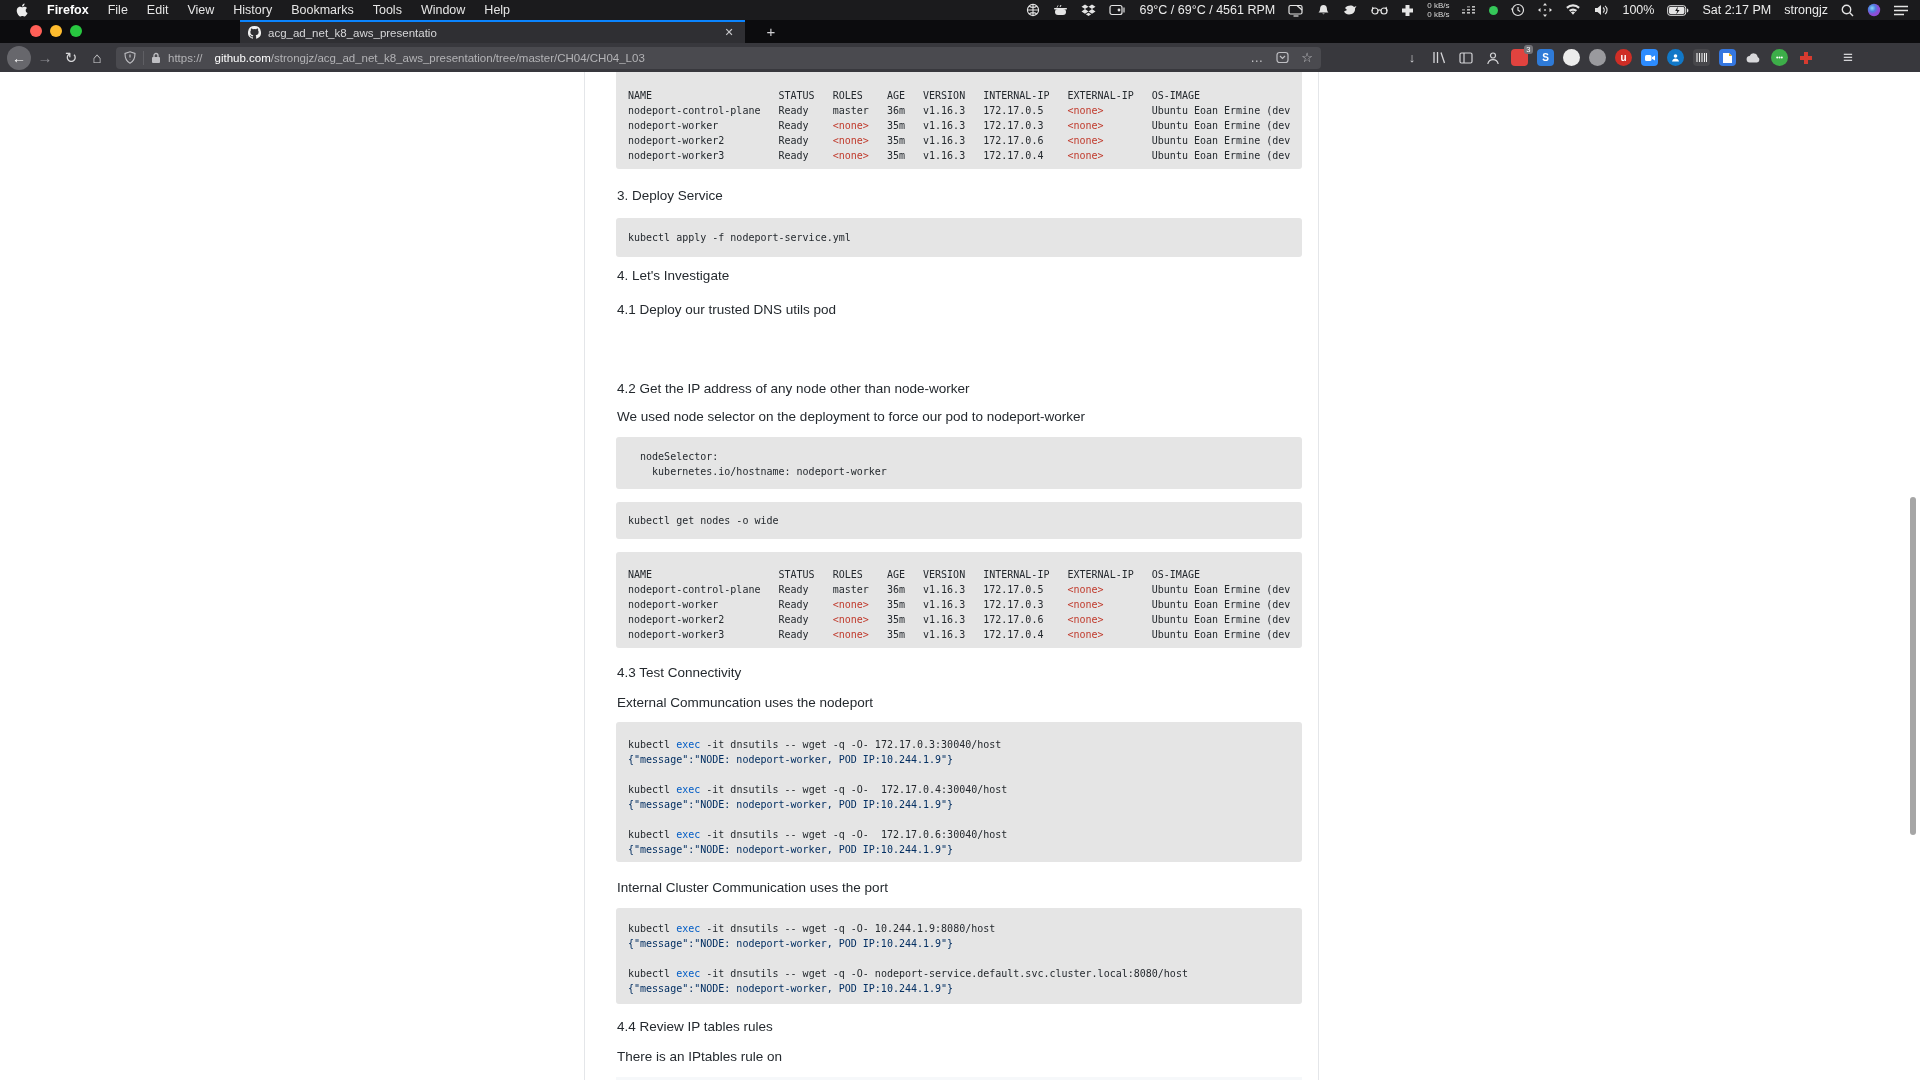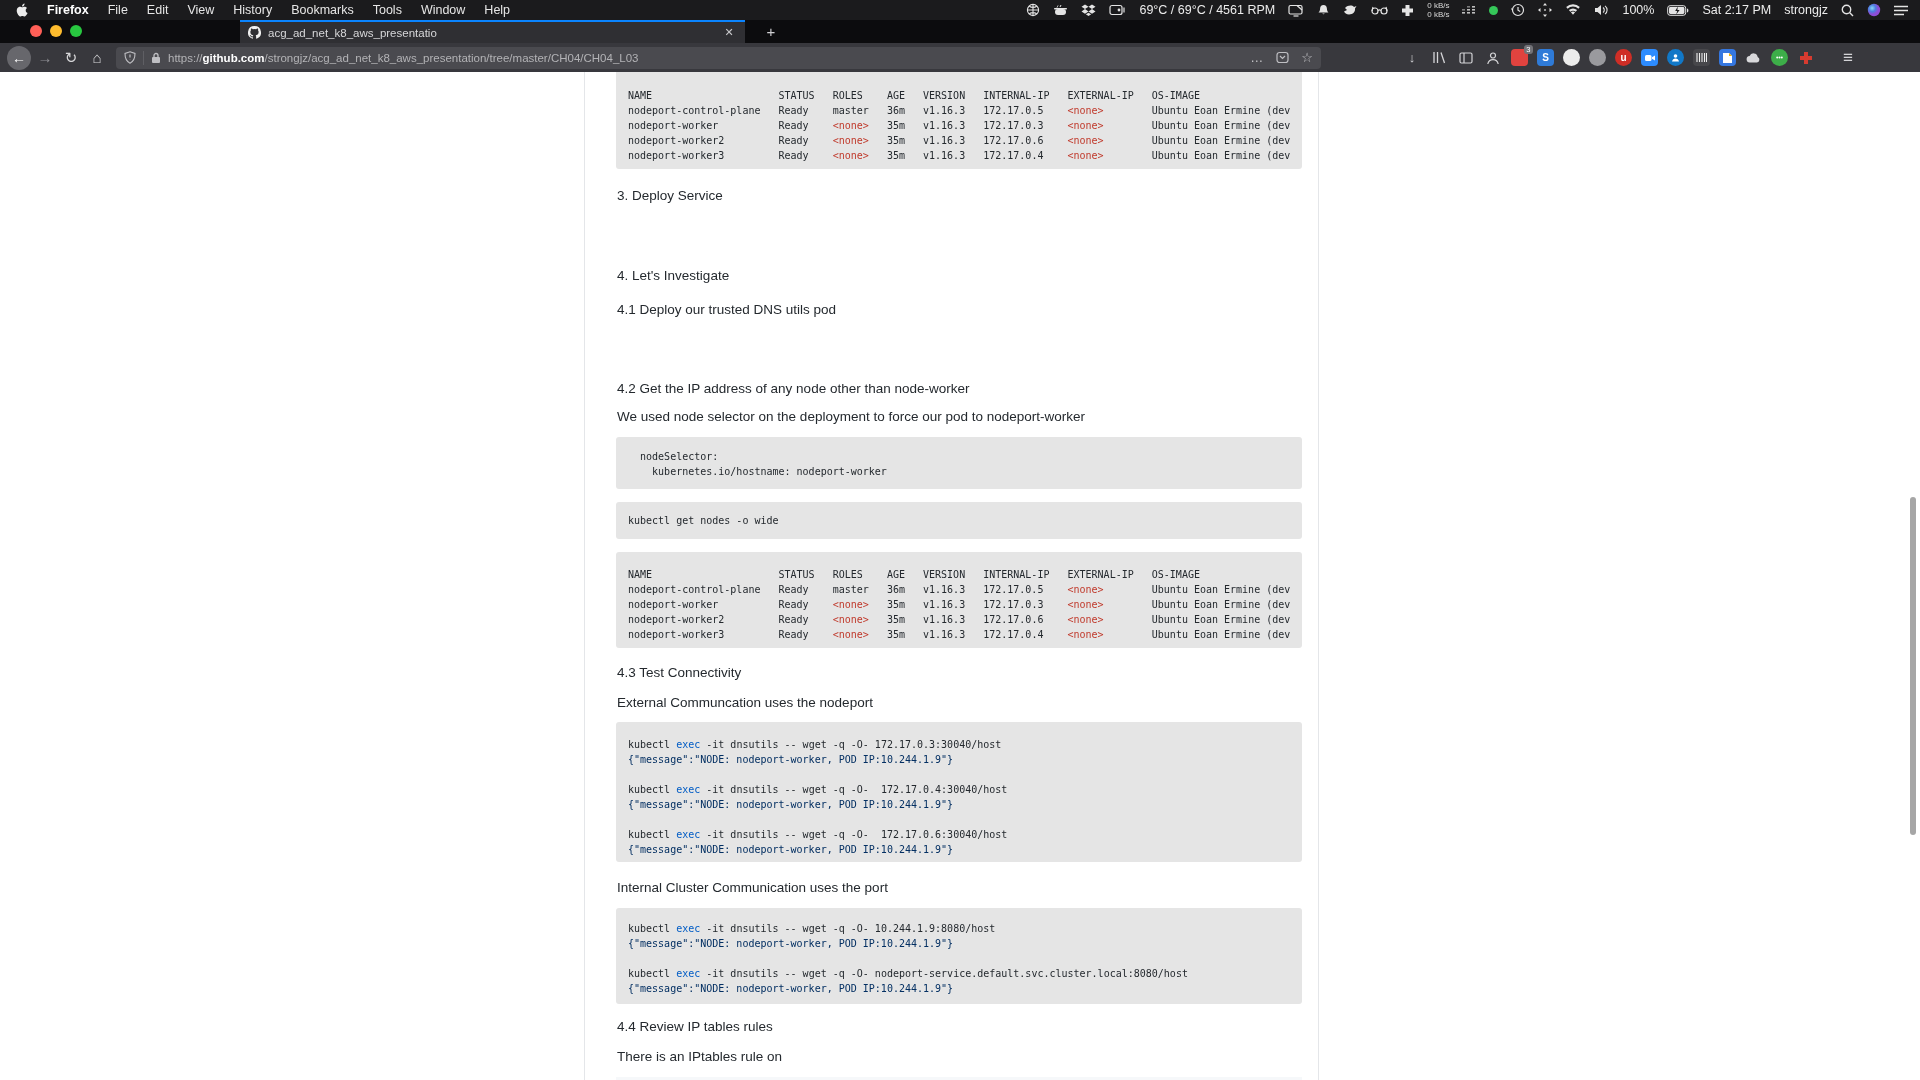--- a/index.html
+++ b/index.html
@@ -38,21 +38,21 @@
   
   .navbar { height:29px; background:#38383d; display:flex; align-items:center; padding:0 6px; }
   .nav-btn { width:26px; height:26px; display:flex; align-items:center; justify-content:center;
              color:#d6d6d8; font-size:15px; flex:0 0 auto; }
   .back-circle { width:24px; height:24px; border-radius:50%; background:#67676c; color:#fff;
                  display:flex; align-items:center; justify-content:center; font-size:14px; }
   .urlbar { height:22px; background:#4a4a4f; border-radius:4px; margin:0 8px 0 6px;
             width:1205px; display:flex; align-items:center; padding:0 8px; flex:0 0 auto; }
   .urlbar .sep { width:1px; height:14px; background:#5f5f64; margin:0 7px; }
   .url-text { font-size:11.5px; color:#b3b3b6; white-space:nowrap; overflow:hidden; }
-  .url-text b { color:#fff; font-weight:700; }
+  .url-text b { color:#fff; font-weight:400;padding-left:12px; }
   .url-spacer { flex:1; }
   .urlbar-right { display:flex; align-items:center; gap:12px; color:#c3c3c6; }
   .toolbar-icons { display:flex; align-items:center; gap:9px; margin-left:74px; }
   .tb-icon { width:18px; height:18px; display:flex; align-items:center; justify-content:center;
              color:#d4d4d7; font-size:13px; position:relative; }
   .ext { width:17px; height:17px; border-radius:4px; display:flex; align-items:center;
          justify-content:center; font-size:10px; font-weight:700; color:#fff; position:relative; }
   .ext.round { border-radius:50%; }
   .badge { position:absolute; top:-4px; right:-5px; background:#737378; color:#fff;
            font-size:7.5px; font-weight:400; border-radius:3px; padding:0 2.5px; line-height:9px; }
@@ -354,20 +354,21 @@
 
 <div class="page">
   <div class="vline" style="left:584px;"></div>
   <div class="vline" style="left:1318px;"></div>
 
   <div class="doc">
     <pre style="top:0; height:97px; padding:16px 12px 6px; border-radius:0 0 3px 3px;"><div class="cl"><span>NAME                     STATUS   ROLES    AGE   VERSION   INTERNAL-IP   EXTERNAL-IP   OS-IMAGE</span></div><div class="cl"><span>nodeport-control-plane   Ready    master   36m   v1.16.3   172.17.0.5    </span><span class="red">&lt;none&gt;</span><span>        Ubuntu Eoan Ermine (dev</span></div><div class="cl"><span>nodeport-worker          Ready    </span><span class="red">&lt;none&gt;</span><span>   35m   v1.16.3   172.17.0.3    </span><span class="red">&lt;none&gt;</span><span>        Ubuntu Eoan Ermine (dev</span></div><div class="cl"><span>nodeport-worker2         Ready    </span><span class="red">&lt;none&gt;</span><span>   35m   v1.16.3   172.17.0.6    </span><span class="red">&lt;none&gt;</span><span>        Ubuntu Eoan Ermine (dev</span></div><div class="cl"><span>nodeport-worker3         Ready    </span><span class="red">&lt;none&gt;</span><span>   35m   v1.16.3   172.17.0.4    </span><span class="red">&lt;none&gt;</span><span>        Ubuntu Eoan Ermine (dev</span></div></pre>
 
     <p style="top:114px;">3. Deploy Service</p>
 
+    <pre style="top:146px; height:39px; padding:12px;"><div class="cl"><span>kubectl apply -f nodeport-service.yml</span></div></pre>
 
     <p style="top:194px;">4. Let's Investigate</p>
     <p style="top:228px;">4.1 Deploy our trusted DNS utils pod</p>
 
 
     <p style="top:307px;">4.2 Get the IP address of any node other than node-worker</p>
     <p style="top:335px;">We used node selector on the deployment to force our pod to nodeport-worker</p>
 
     <pre style="top:365px; height:52px; padding:12px 12px 10px;"><div class="cl"><span>  nodeSelector:</span></div><div class="cl"><span>    kubernetes.io/hostname: nodeport-worker</span></div></pre>
 

